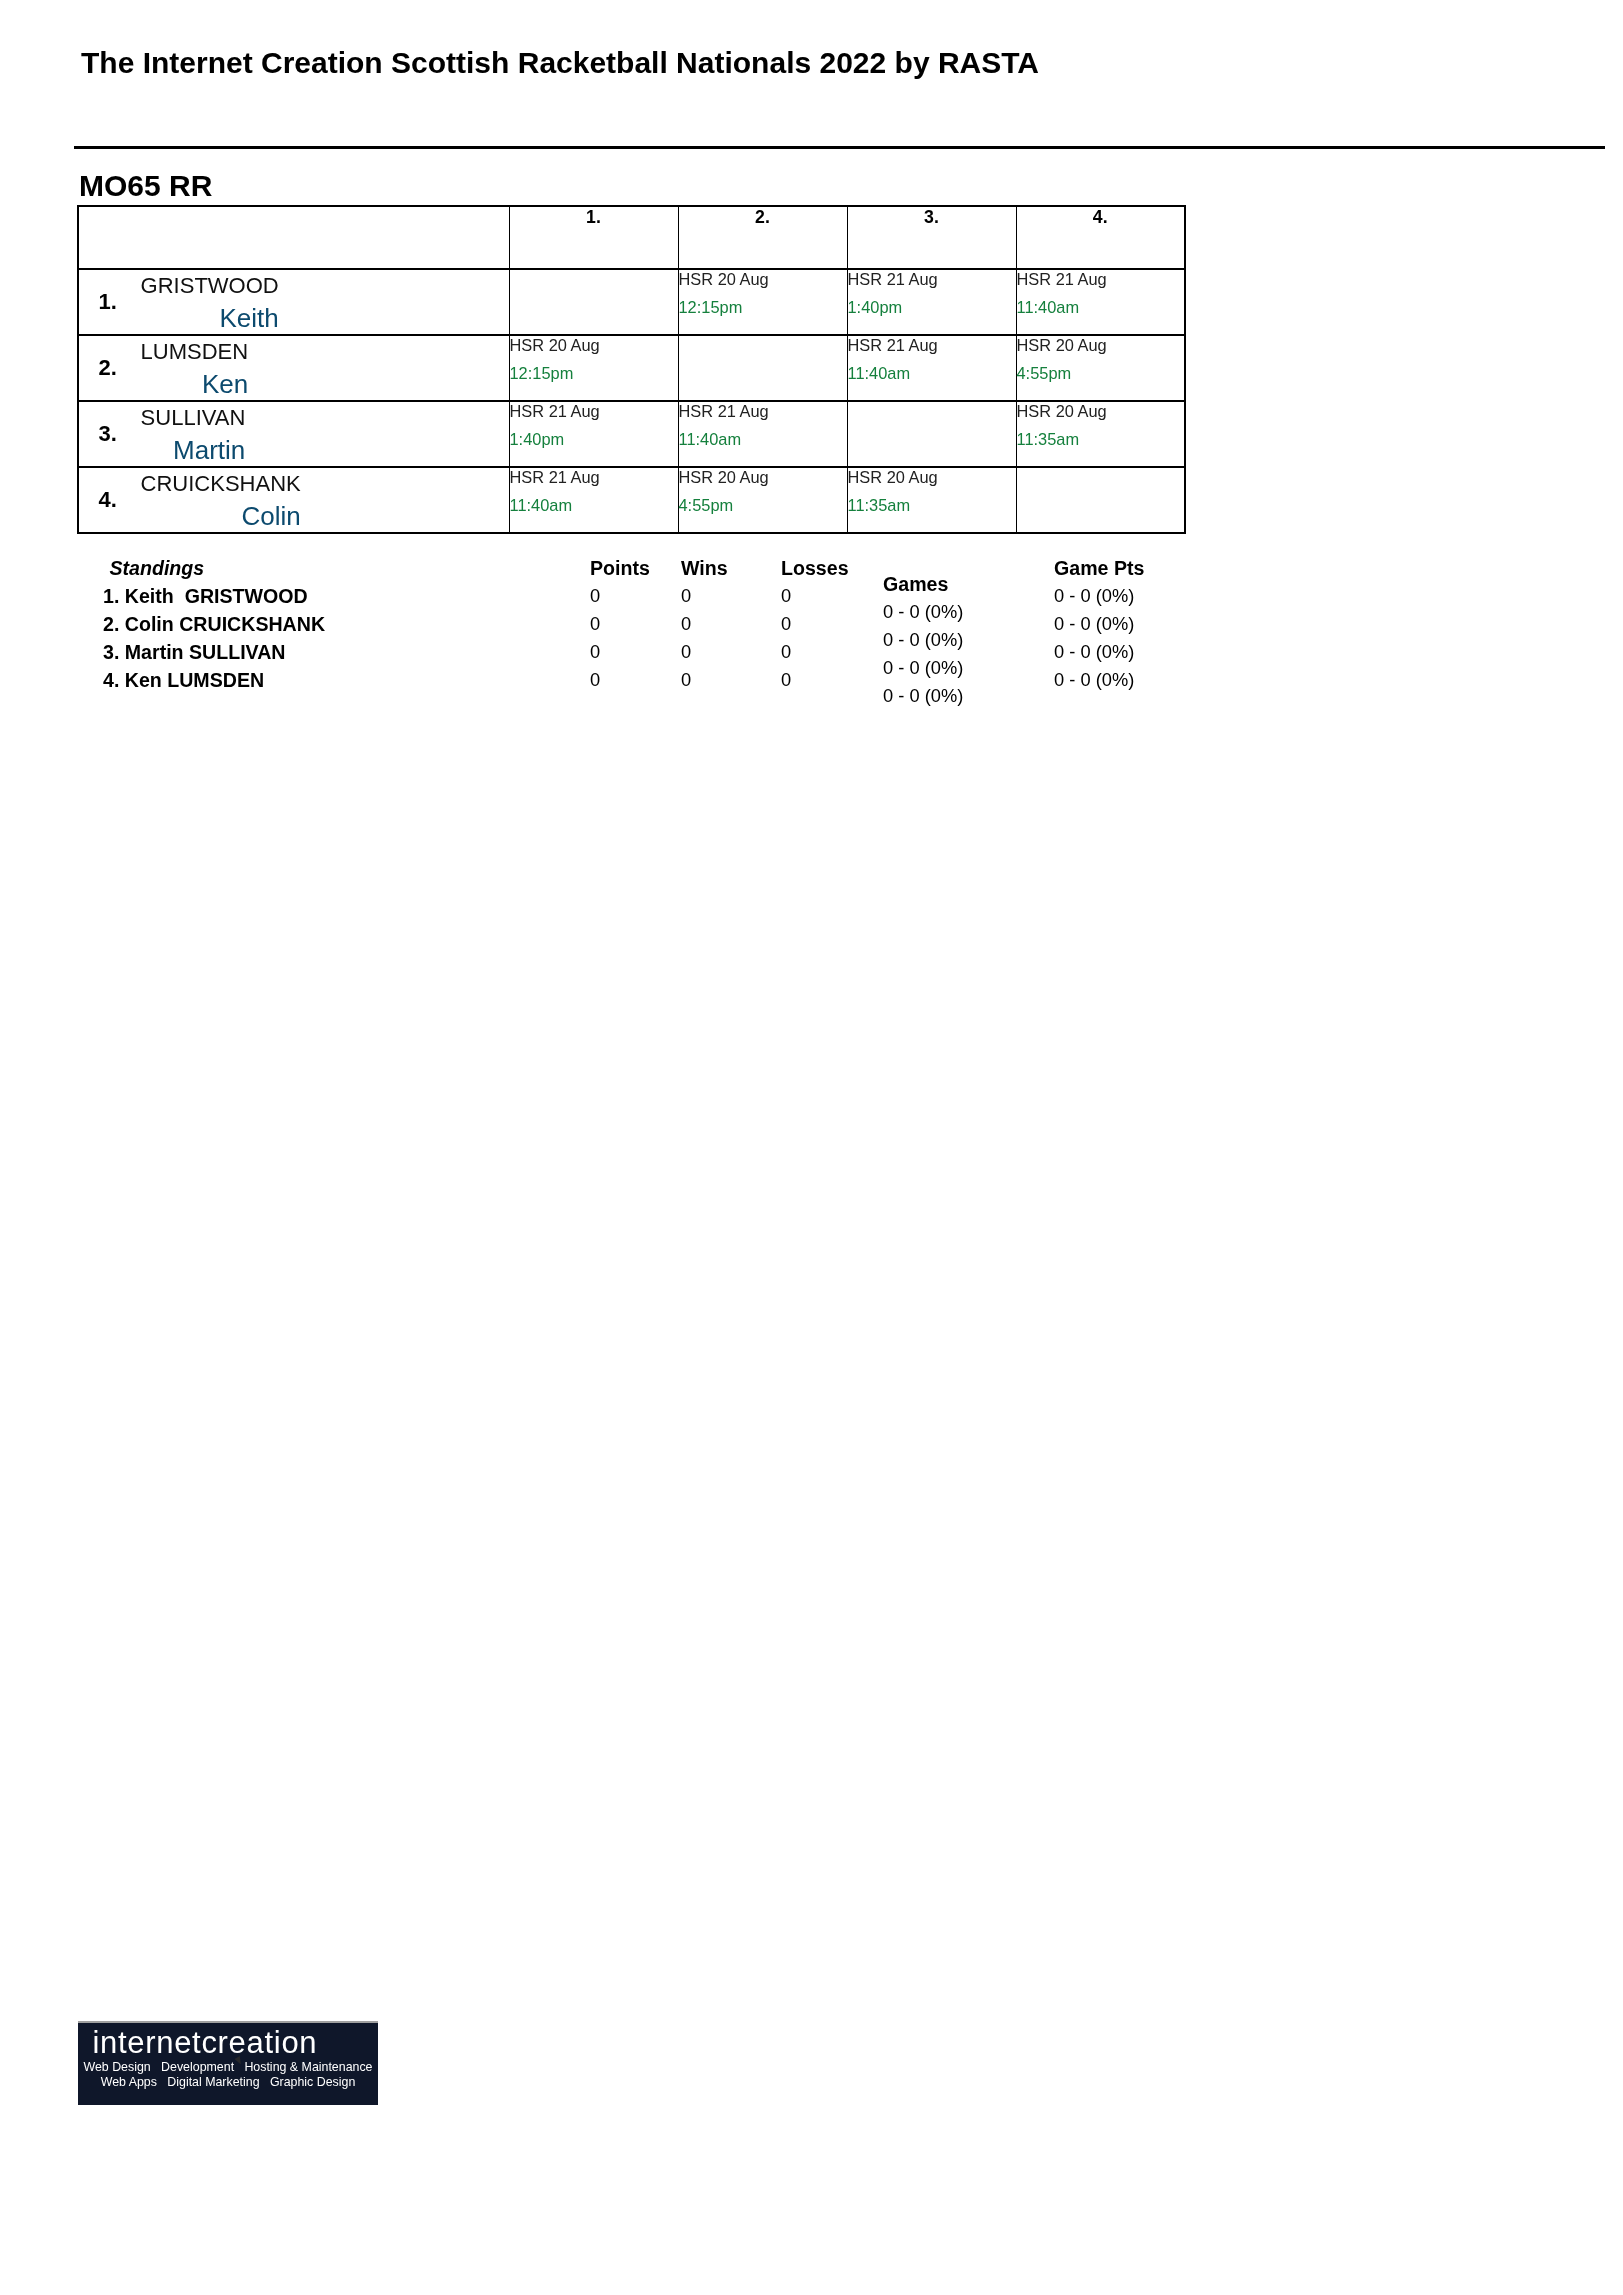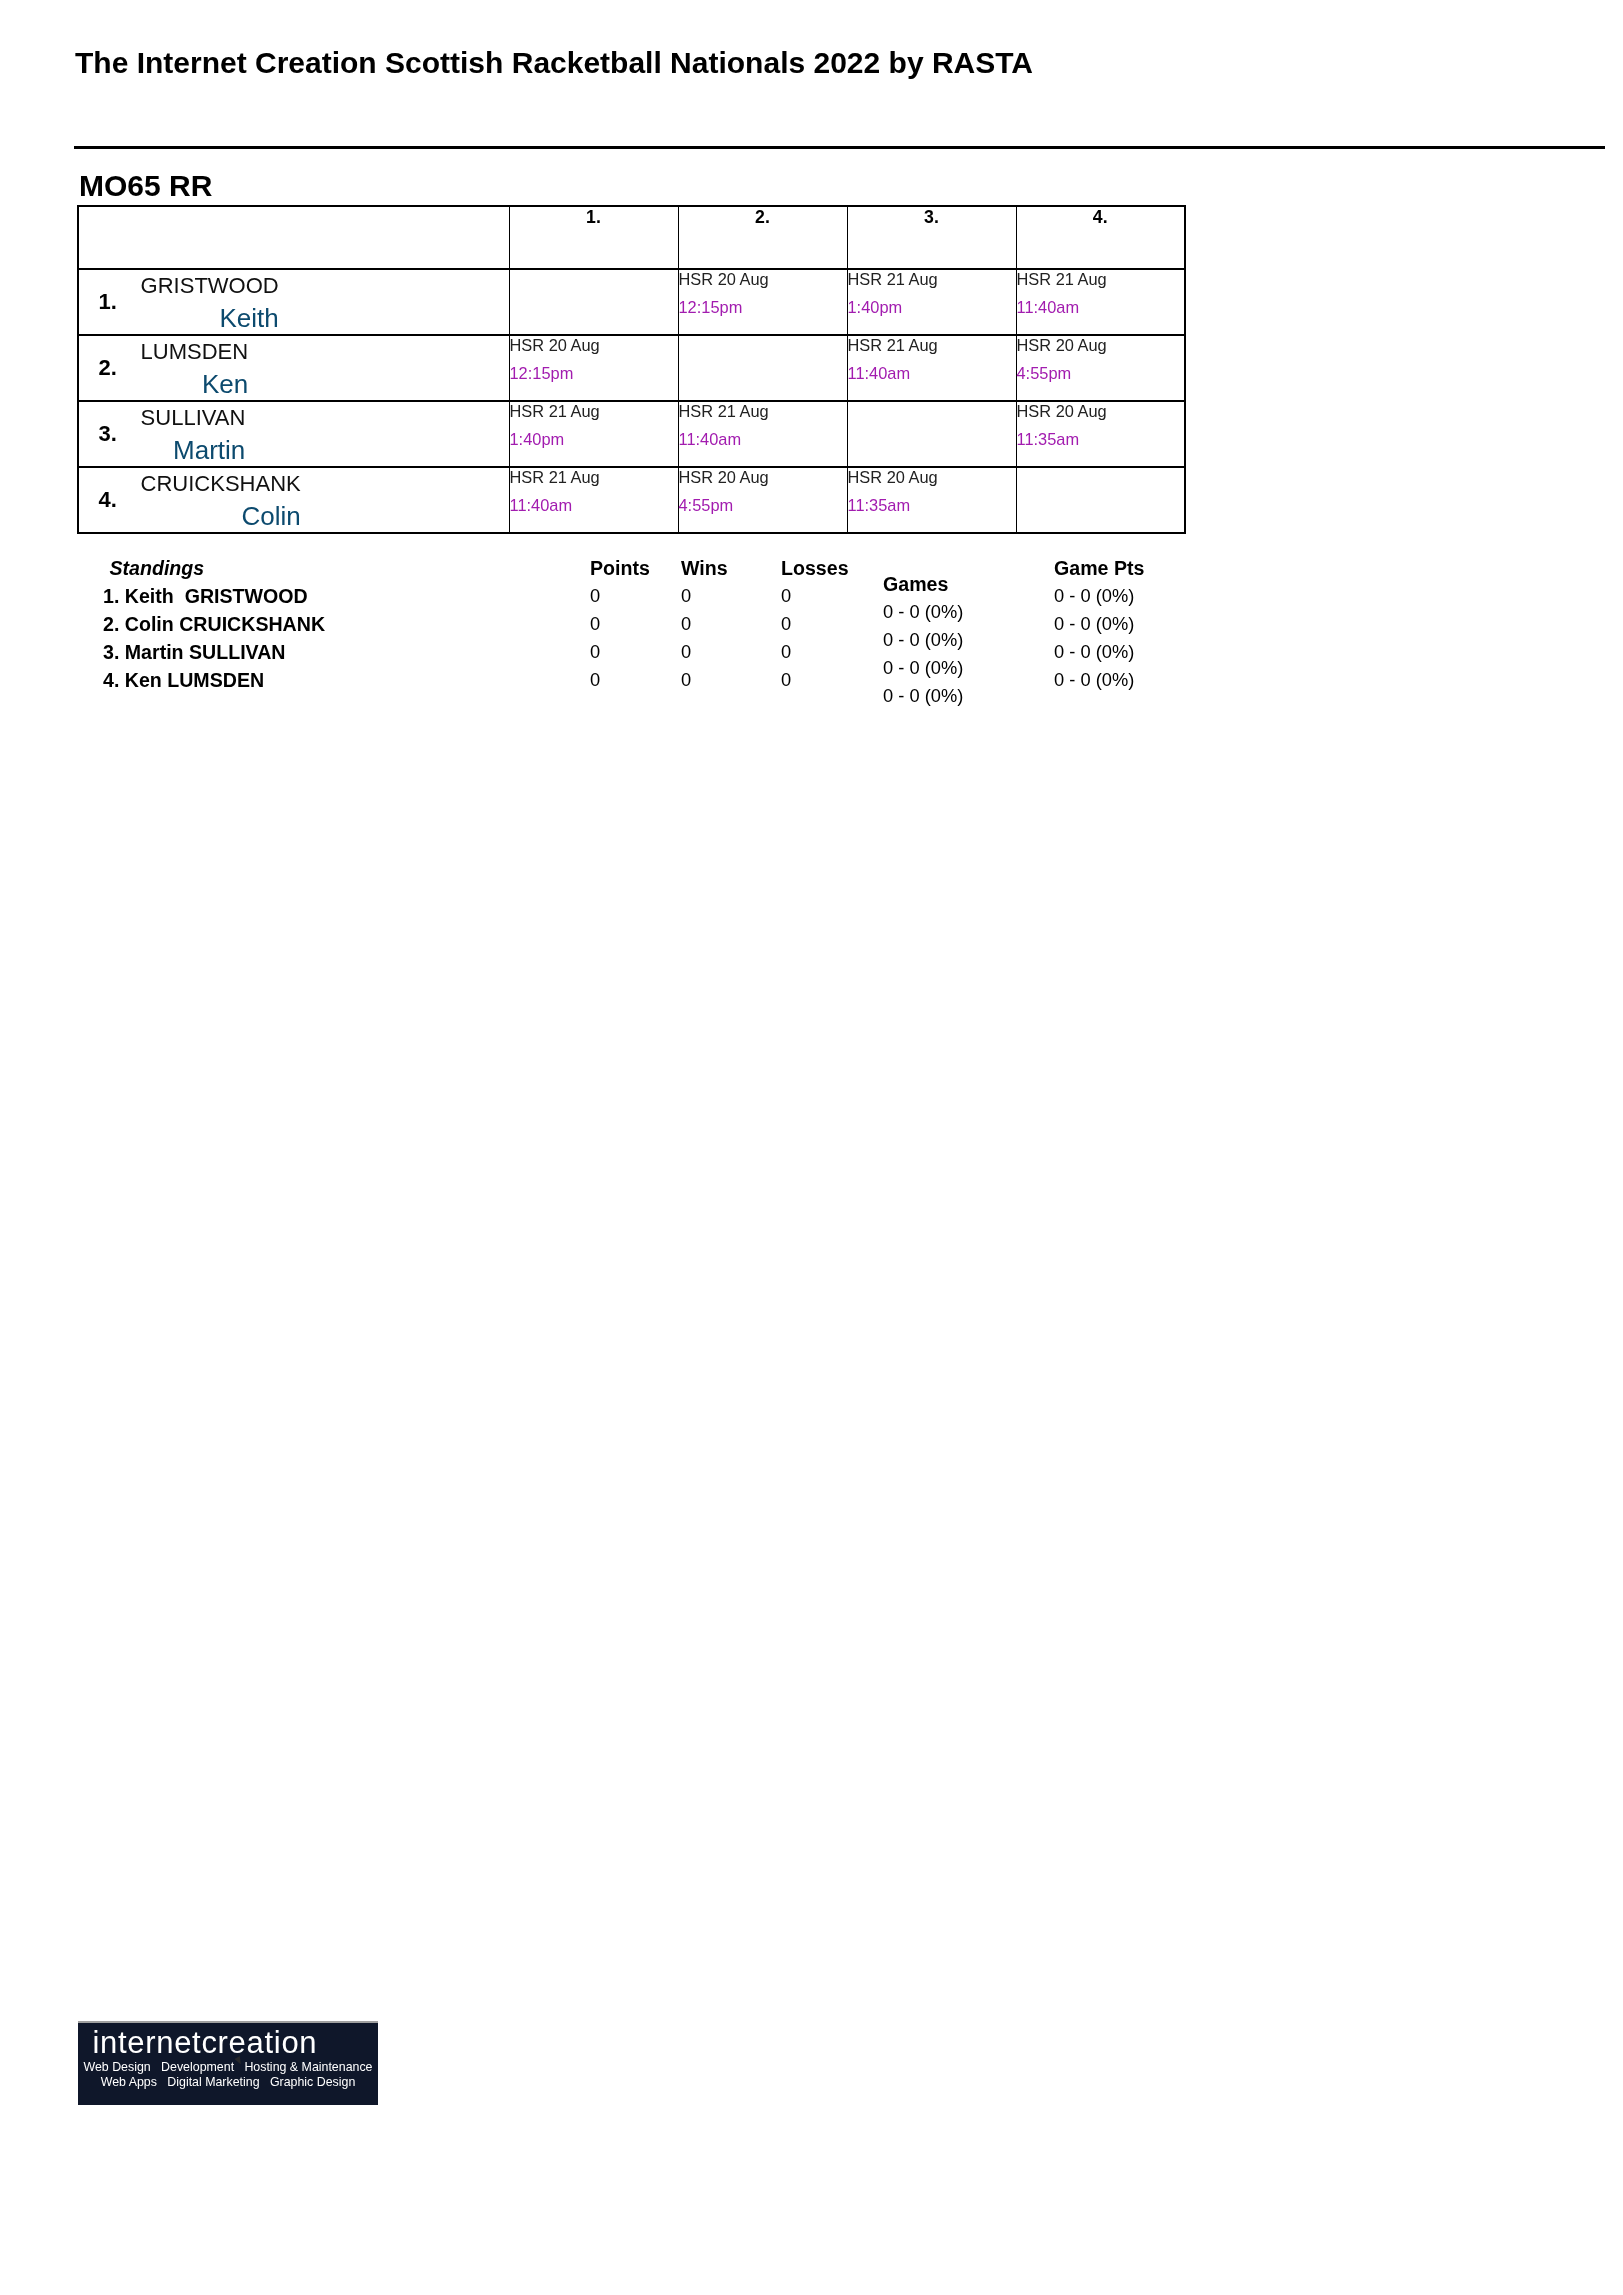--- a/index.html
+++ b/index.html
@@ -9,21 +9,21 @@
     height:2295px;
     background:#ffffff;
     font-family:"Liberation Sans", sans-serif;
     color:#000;
     overflow:hidden;
   }
 
   
   .doc-title{
     position:absolute;
-    left:75px; top:44px;
+    left:81px; top:44px;
     font-size:30px;
     font-weight:bold;
     line-height:38px;
     color:#000;
     width:1472px;
   }
   .divider{
     position:absolute;
     left:74px; top:146px;
     width:1531px; height:3.3px;
@@ -91,21 +91,21 @@
   td.match{
     padding:10.5px 0 0 9.8px;
   }
   td.match .l1{
     font-size:16.4px;
     color:#222;
     line-height:19.6px;
   }
   td.match .l2{
     font-size:16.4px;
-    color:#a21caf;
+    color:#15803d;
     line-height:19.6px;
     margin-top:8.5px;
   }
   td.diag{background:#000;}
 
   
   .standings{
     position:absolute;
     left:103px; top:557px;
     width:1145px;

